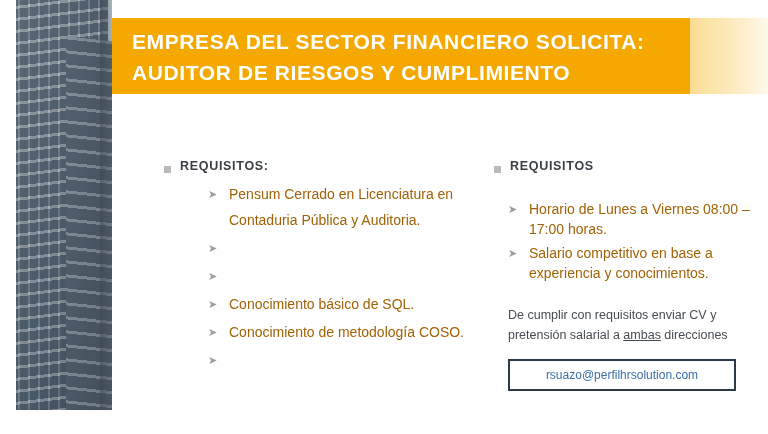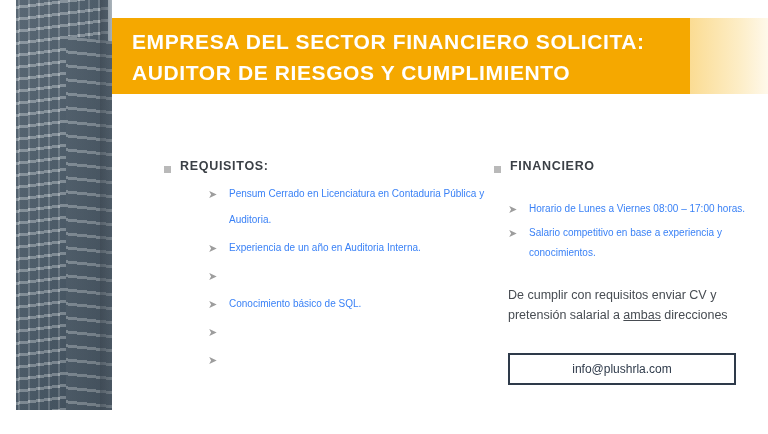--- a/index.html
+++ b/index.html
@@ -174,22 +174,22 @@
     margin-bottom: 2px;
   }
   .arrow {
     color: #9d9d9d;
     font-size: 11px;
     line-height: 26px;
     flex: 0 0 auto;
     width: 11px;
   }
   .bullet-text {
-    color: #3b82f6;
-    font-size: 10px;
+    color: #a16207;
+    font-size: 14px;
     line-height: 26px;
   }
 
   .col-left .bullet-list { margin-left: 44px; }
   .col-right .bullet-list { margin-left: 14px; margin-top: 26px; }
   .col-right .bullet-text { line-height: 20px; }
   .col-right .arrow { line-height: 20px; }
   .col-right .bullet-item { margin-bottom: 4px; }
 
   .note {
@@ -253,57 +253,60 @@
       <span class="sq-bullet"></span>
       <span class="section-title">REQUISITOS:</span>
     </div>
     <ul class="bullet-list">
       <li class="bullet-item">
         <span class="arrow">➤</span>
         <span class="bullet-text">Pensum Cerrado en Licenciatura en Contaduria Pública y Auditoria.</span>
       </li>
       <li class="bullet-item">
         <span class="arrow">➤</span>
-        <span class="bullet-text">Experiencia de un año en Auditoria Interna.</span>
       </li>
       <li class="bullet-item">
         <span class="arrow">➤</span>
       </li>
       <li class="bullet-item">
         <span class="arrow">➤</span>
         <span class="bullet-text">Conocimiento básico de SQL.</span>
       </li>
       <li class="bullet-item">
         <span class="arrow">➤</span>
+        <span class="bullet-text">Conocimiento de metodología COSO.</span>
       </li>
       <li class="bullet-item">
         <span class="arrow">➤</span>
       </li>
     </ul>
   </div>
 
   <div class="col-right">
     <div class="section-head">
       <span class="sq-bullet"></span>
-      <span class="section-title">FINANCIERO</span>
+      <span class="section-title">REQUISITOS</span>
     </div>
     <ul class="bullet-list">
       <li class="bullet-item">
         <span class="arrow">➤</span>
         <span class="bullet-text">Horario de Lunes a Viernes 08:00 – 17:00 horas.</span>
       </li>
       <li class="bullet-item">
         <span class="arrow">➤</span>
         <span class="bullet-text">Salario competitivo en base a experiencia y conocimientos.</span>
       </li>
     </ul>
 
     <div class="note">
       <span>De cumplir con requisitos enviar CV y pretensión salarial a </span><u>ambas</u><span> direcciones</span>
     </div>
 
+    <div class="email-box">
+      <span class="email-text">rsuazo@perfilhrsolution.com</span>
+    </div>
     <div class="email-box second">
       <span class="email-text dark">info@plushrla.com</span>
     </div>
   </div>
 
   <div class="bottom-bar"></div>
 </div>
 
 </body></html>

